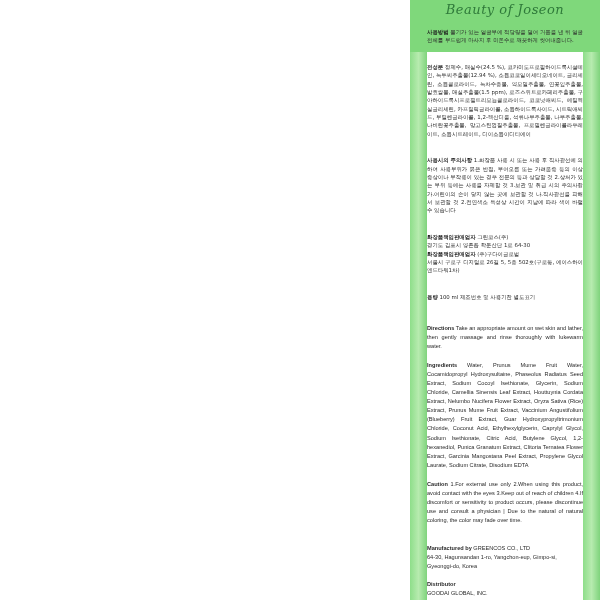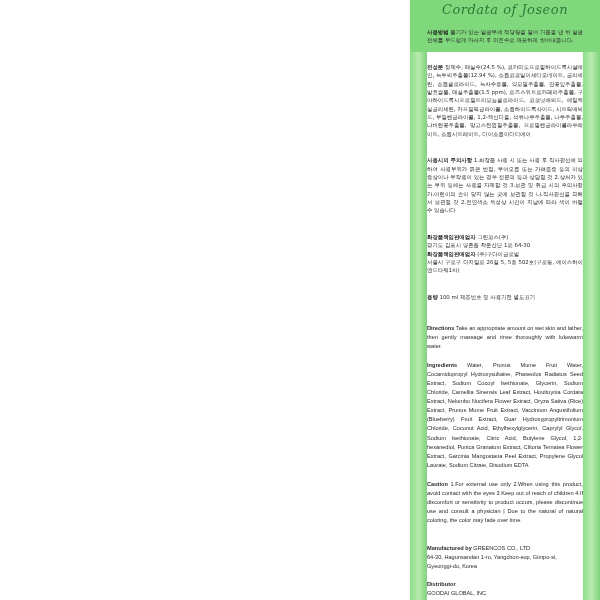--- a/index.html
+++ b/index.html
@@ -110,21 +110,21 @@
 <body>
 
 <div class="page">
 
   <div class="box">
 
     <div class="edge edge-left"></div>
     <div class="edge edge-right"></div>
 
     <div class="top-green">
-      <div class="brand-script">Cordata of Joseon</div>
+      <div class="brand-script">Beauty of Joseon</div>
     </div>
 
     <div class="content">
 
       <div class="sec">
         <div class="kr"><span class="h">사용방법</span> <span>물기가 있는 얼굴부에 적당량을 덜어 거품을 낸 뒤 얼굴 전체를 부드럽게 마사지 후 미온수로 깨끗하게 씻어내줍니다.</span></div>
       </div>
 
       <div class="spacer-md"></div>
 

